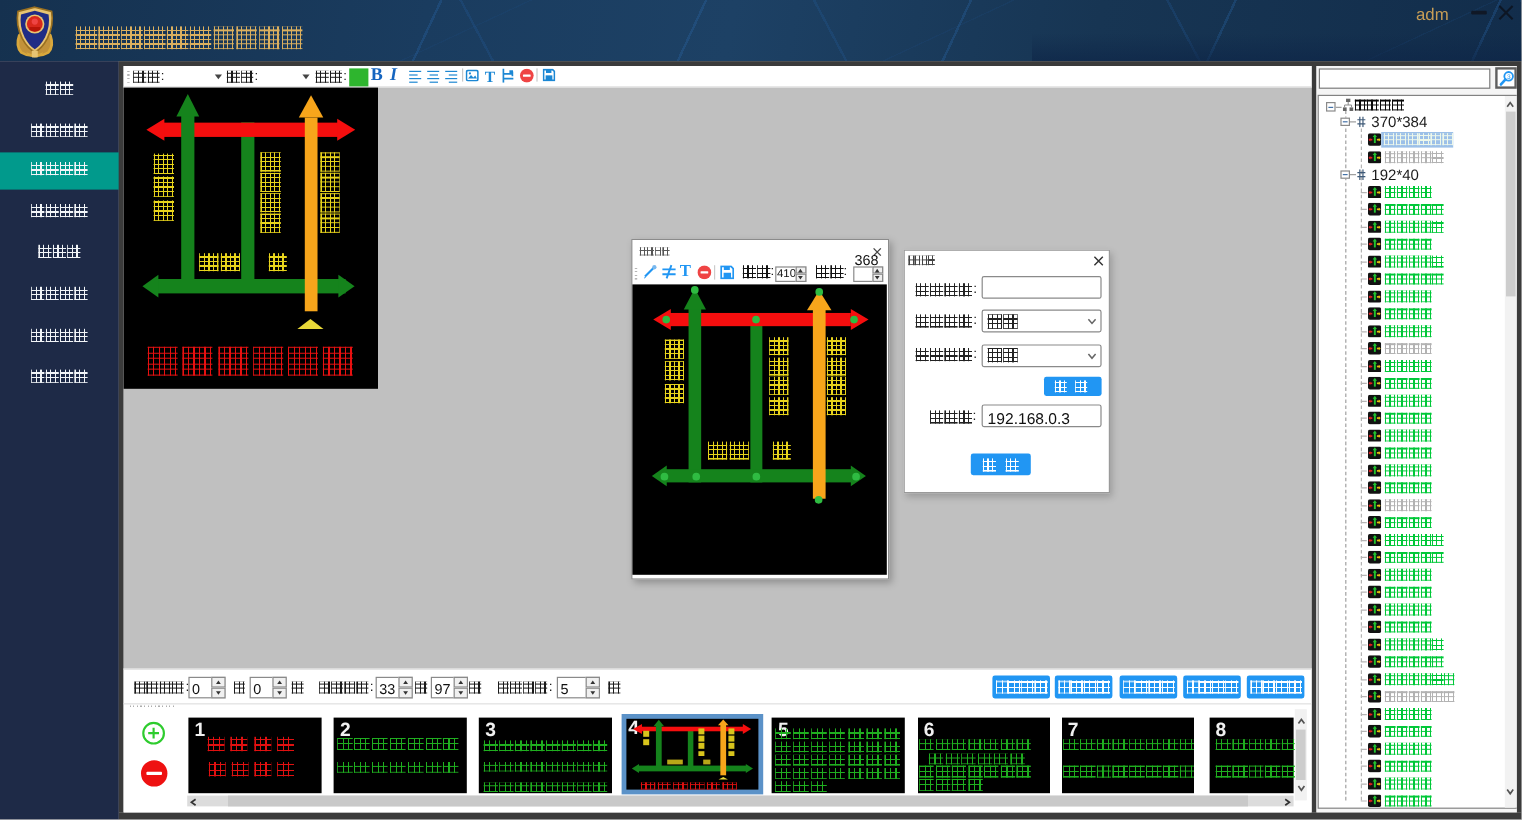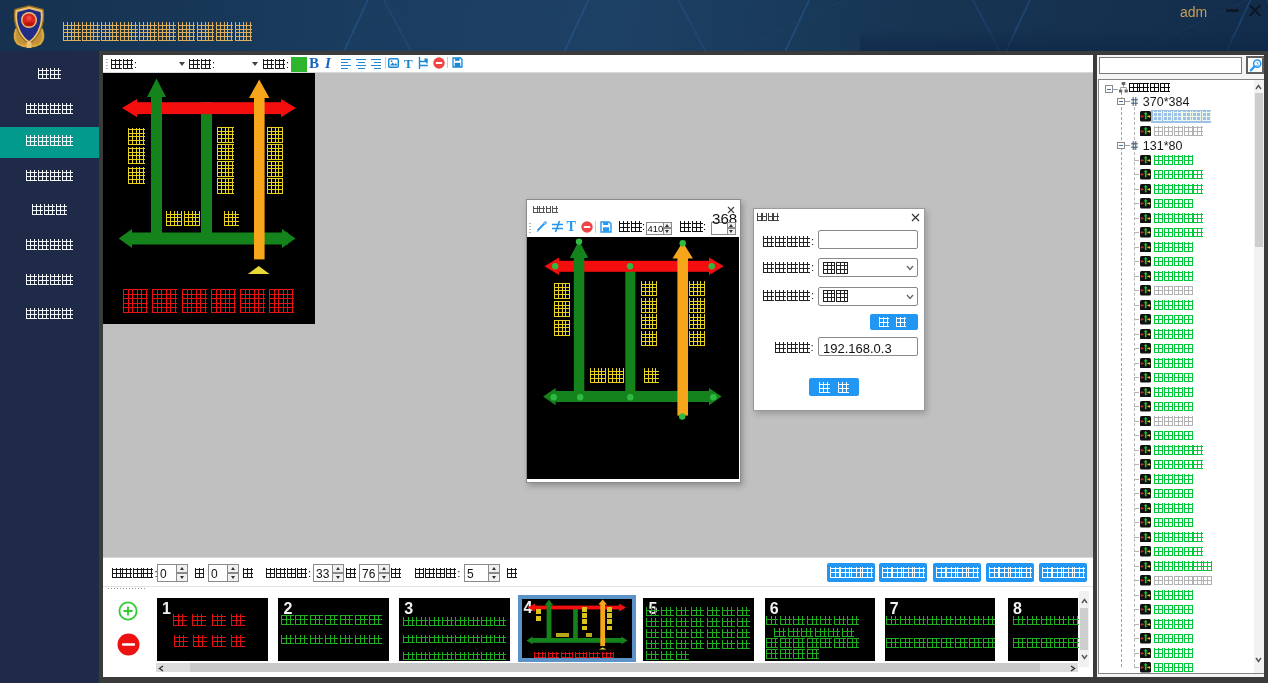--- a/index.html
+++ b/index.html
@@ -165,21 +165,21 @@
 <span class="t " style="left:642px;top:221px;font-size:11px;color:#111;">:</span>
 <div style="position:absolute;left:646px;top:221.9px;width:26px;height:13px;background:#fff;border:1px solid #8a8a8a"></div>
 <span class="t " style="left:647.5px;top:224.15px;font-size:9.5px;color:#111;">410</span>
 <div style="position:absolute;left:663px;top:221.9px;width:9px;height:6.5px;background:#f0f0f0;border:1px solid #8a8a8a"></div>
 <div style="position:absolute;left:663px;top:228.4px;width:9px;height:6.5px;background:#f0f0f0;border:1px solid #8a8a8a"></div>
 <div class="abs" style="left:665.0px;top:223.65px;border-left:2.5px solid transparent;border-right:2.5px solid transparent;border-bottom:3px solid #333"></div>
 <div class="abs" style="left:665.0px;top:230.15px;border-left:2.5px solid transparent;border-right:2.5px solid transparent;border-top:3px solid #333"></div>
 <span class="r " style="left:679.8px;top:221px;color:#111;"><i style="width:11px;height:11px;margin-right:1px"></i><i style="width:11px;height:11px;margin-right:1px"></i></span>
 <span class="t " style="left:703px;top:221px;font-size:11px;color:#111;">:</span>
 <div style="position:absolute;left:710.6px;top:221.9px;width:25.5px;height:13px;background:#fff;border:1px solid #8a8a8a"></div>
-<span class="t " style="left:712.1px;top:211px;font-size:15px;color:#111;">368</span>
+<span class="t " style="left:712.1px;top:211px;font-size:12px;color:#111;">368</span>
 <div style="position:absolute;left:727.1px;top:221.9px;width:9px;height:6.5px;background:#f0f0f0;border:1px solid #8a8a8a"></div>
 <div style="position:absolute;left:727.1px;top:228.4px;width:9px;height:6.5px;background:#f0f0f0;border:1px solid #8a8a8a"></div>
 <div class="abs" style="left:729.1px;top:223.65px;border-left:2.5px solid transparent;border-right:2.5px solid transparent;border-bottom:3px solid #333"></div>
 <div class="abs" style="left:729.1px;top:230.15px;border-left:2.5px solid transparent;border-right:2.5px solid transparent;border-top:3px solid #333"></div>
 <div class="abs" style="left:527.2px;top:236.7px;width:211.5px;height:242.3px;background:#000"></div>
 <svg style="left:527.2px;top:236.7px" width="212" height="243" viewBox="0 0 212 243">
 <rect x="98.3" y="24" width="10" height="141" fill="#15831c"></rect>
 <rect x="31" y="23.8" width="151" height="11" fill="#f50e0e"></rect>
 <polygon points="17.4,29.3 32,20.5 32,38.1" fill="#f50e0e"></polygon>
 <polygon points="196.8,29.3 182,20.5 182,38.1" fill="#f50e0e"></polygon>
@@ -272,21 +272,21 @@
 <span class="r " style="left:265.6px;top:567.5px;color:#1a1a1a;"><i style="width:9.8px;height:10.5px;margin-right:0.7px"></i><i style="width:9.8px;height:10.5px;margin-right:0.7px"></i><i style="width:9.8px;height:10.5px;margin-right:0.7px"></i><i style="width:9.8px;height:10.5px;margin-right:0.7px"></i></span>
 <span class="t " style="left:308.1px;top:567.5px;font-size:11.5px;color:#1a1a1a;">:</span>
 <div style="position:absolute;left:313px;top:564px;width:31px;height:18px;background:#fff;border:1px solid #8a8a8a"></div>
 <span class="t " style="left:316px;top:567.5px;font-size:12px;color:#111;">33</span>
 <div style="position:absolute;left:332px;top:564px;width:12px;height:9.0px;background:#f0f0f0;border:1px solid #8a8a8a"></div>
 <div style="position:absolute;left:332px;top:573.0px;width:12px;height:9.0px;background:#f0f0f0;border:1px solid #8a8a8a"></div>
 <div class="abs" style="left:335.5px;top:567.0px;border-left:2.5px solid transparent;border-right:2.5px solid transparent;border-bottom:3px solid #333"></div>
 <div class="abs" style="left:335.5px;top:576.0px;border-left:2.5px solid transparent;border-right:2.5px solid transparent;border-top:3px solid #333"></div>
 <span class="r " style="left:346px;top:567.5px;color:#1a1a1a;"><i style="width:9.8px;height:10.5px;margin-right:0.7px"></i></span>
 <div style="position:absolute;left:359px;top:564px;width:31px;height:18px;background:#fff;border:1px solid #8a8a8a"></div>
-<span class="t " style="left:362px;top:567.5px;font-size:12px;color:#111;">76</span>
+<span class="t " style="left:362px;top:567.5px;font-size:12px;color:#111;">97</span>
 <div style="position:absolute;left:378px;top:564px;width:12px;height:9.0px;background:#f0f0f0;border:1px solid #8a8a8a"></div>
 <div style="position:absolute;left:378px;top:573.0px;width:12px;height:9.0px;background:#f0f0f0;border:1px solid #8a8a8a"></div>
 <div class="abs" style="left:381.5px;top:567.0px;border-left:2.5px solid transparent;border-right:2.5px solid transparent;border-bottom:3px solid #333"></div>
 <div class="abs" style="left:381.5px;top:576.0px;border-left:2.5px solid transparent;border-right:2.5px solid transparent;border-top:3px solid #333"></div>
 <span class="r " style="left:391px;top:567.5px;color:#1a1a1a;"><i style="width:9.8px;height:10.5px;margin-right:0.7px"></i></span>
 <span class="r " style="left:414.7px;top:567.5px;color:#1a1a1a;"><i style="width:9.8px;height:10.5px;margin-right:0.7px"></i><i style="width:9.8px;height:10.5px;margin-right:0.7px"></i><i style="width:9.8px;height:10.5px;margin-right:0.7px"></i><i style="width:9.8px;height:10.5px;margin-right:0.7px"></i></span>
 <span class="t " style="left:457.2px;top:567.5px;font-size:11.5px;color:#1a1a1a;">:</span>
 <div style="position:absolute;left:464px;top:564px;width:36px;height:18px;background:#fff;border:1px solid #8a8a8a"></div>
 <span class="t " style="left:467px;top:567.5px;font-size:12px;color:#111;">5</span>
 <div style="position:absolute;left:488px;top:564px;width:12px;height:9.0px;background:#f0f0f0;border:1px solid #8a8a8a"></div>
@@ -435,21 +435,21 @@
 <svg style="left:1130.6px;top:97.2px" width="7" height="9" viewBox="0 0 7 9">
 <path d="M2.2 0 V9 M4.8 0 V9 M0 2.8 H7 M0 6.2 H7" stroke="#3f5a78" stroke-width="1"></path>
     </svg>
 <span class="t " style="left:1142.8px;top:96.2px;font-size:12.5px;color:#1a1a1a;">370*384</span>
 <div style="position:absolute;left:1117px;top:141.6px;width:7.5px;height:7.5px;background:#fff;border:1px solid #8a8a8a"></div>
 <div style="position:absolute;left:1118.8px;top:144.79999999999998px;width:4px;height:1.2px;background:#4472a8"></div>
 <div class="abs" style="left:1124.5px;top:145.1px;width:5px;height:1px;border-top:1px dashed #a0a0a0"></div>
 <svg style="left:1130.6px;top:141px" width="7" height="9" viewBox="0 0 7 9">
 <path d="M2.2 0 V9 M4.8 0 V9 M0 2.8 H7 M0 6.2 H7" stroke="#3f5a78" stroke-width="1"></path>
     </svg>
-<span class="t " style="left:1142.8px;top:140px;font-size:12.5px;color:#1a1a1a;">131*80</span>
+<span class="t " style="left:1142.8px;top:140px;font-size:12.5px;color:#1a1a1a;">192*40</span>
 <svg style="left:1139.5px;top:111.1px" width="11" height="10.5" viewBox="0 0 11 10.5">
 <rect width="11" height="10.5" rx="1.5" fill="#111"></rect>
 <rect x="4.9" y="2.2" width="1.6" height="6" fill="#22c32e"></rect>
       <polygon points="5.7,0.8 3.9,3.2 7.5,3.2" fill="#22c32e"></polygon>
 <rect x="1" y="4.7" width="2.6" height="1.4" fill="#e02020"></rect>
       <polygon points="0.4,5.4 2,3.9 2,6.9" fill="#e02020"></polygon>
 <rect x="7.4" y="4.7" width="2.2" height="1.4" fill="#e8c412"></rect>
       <polygon points="10.6,5.4 9,3.9 9,6.9" fill="#e8c412"></polygon>
     </svg>
 <div style="position:absolute;left:1151.4px;top:110.2px;width:59.5px;height:12.4px;background:#9cc0e8"></div>

